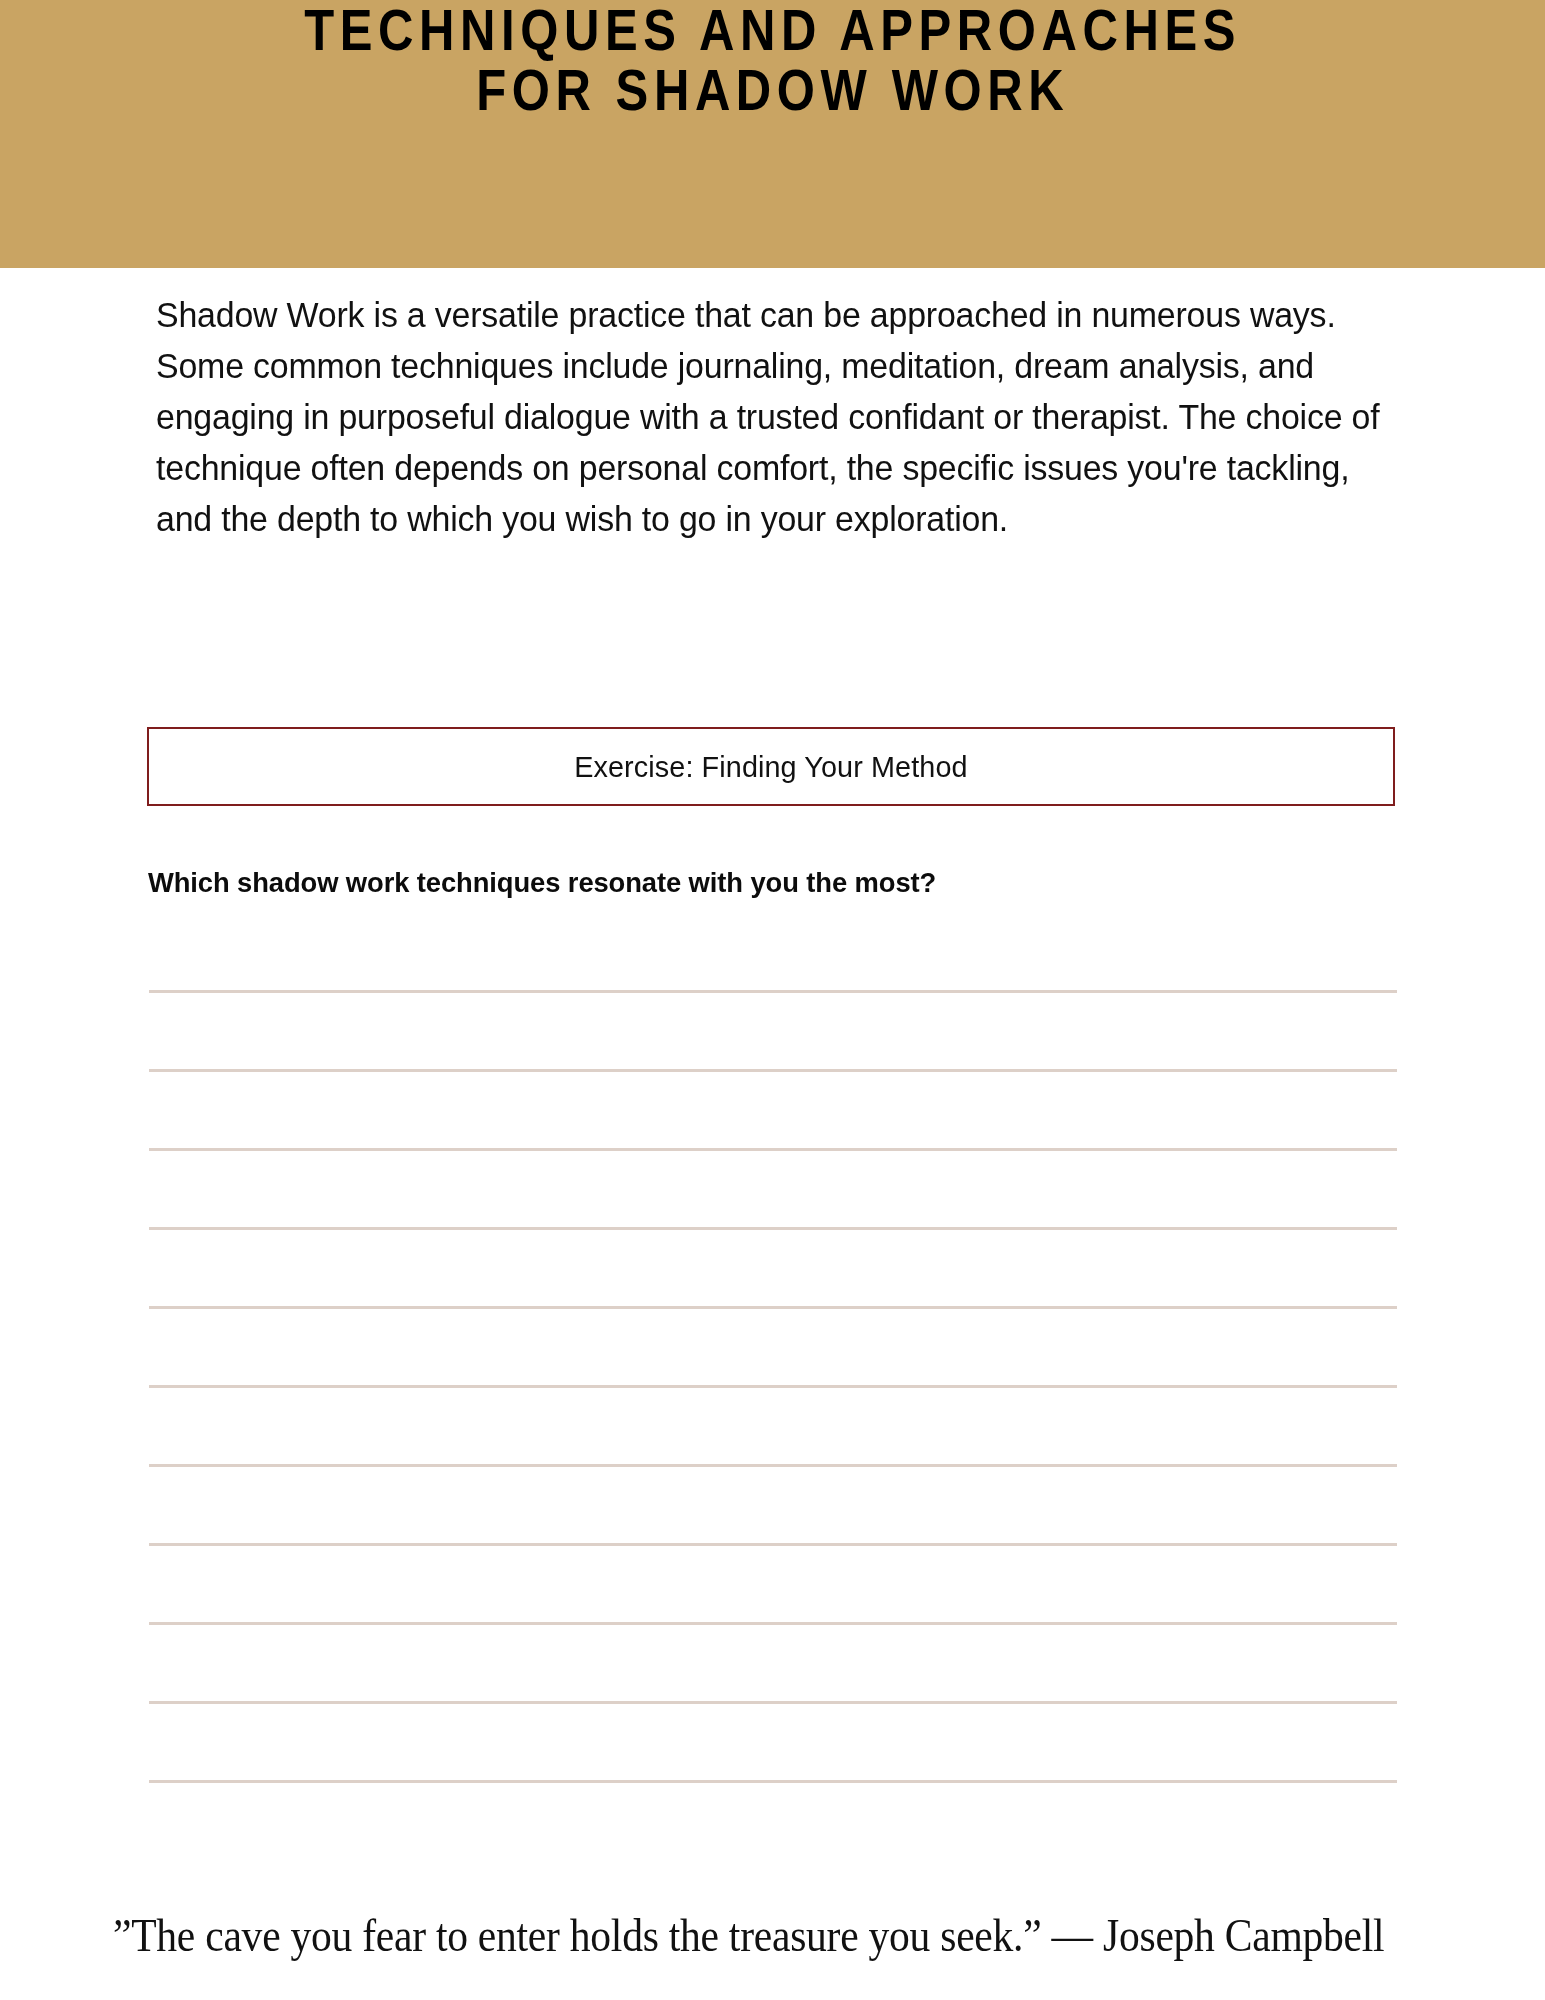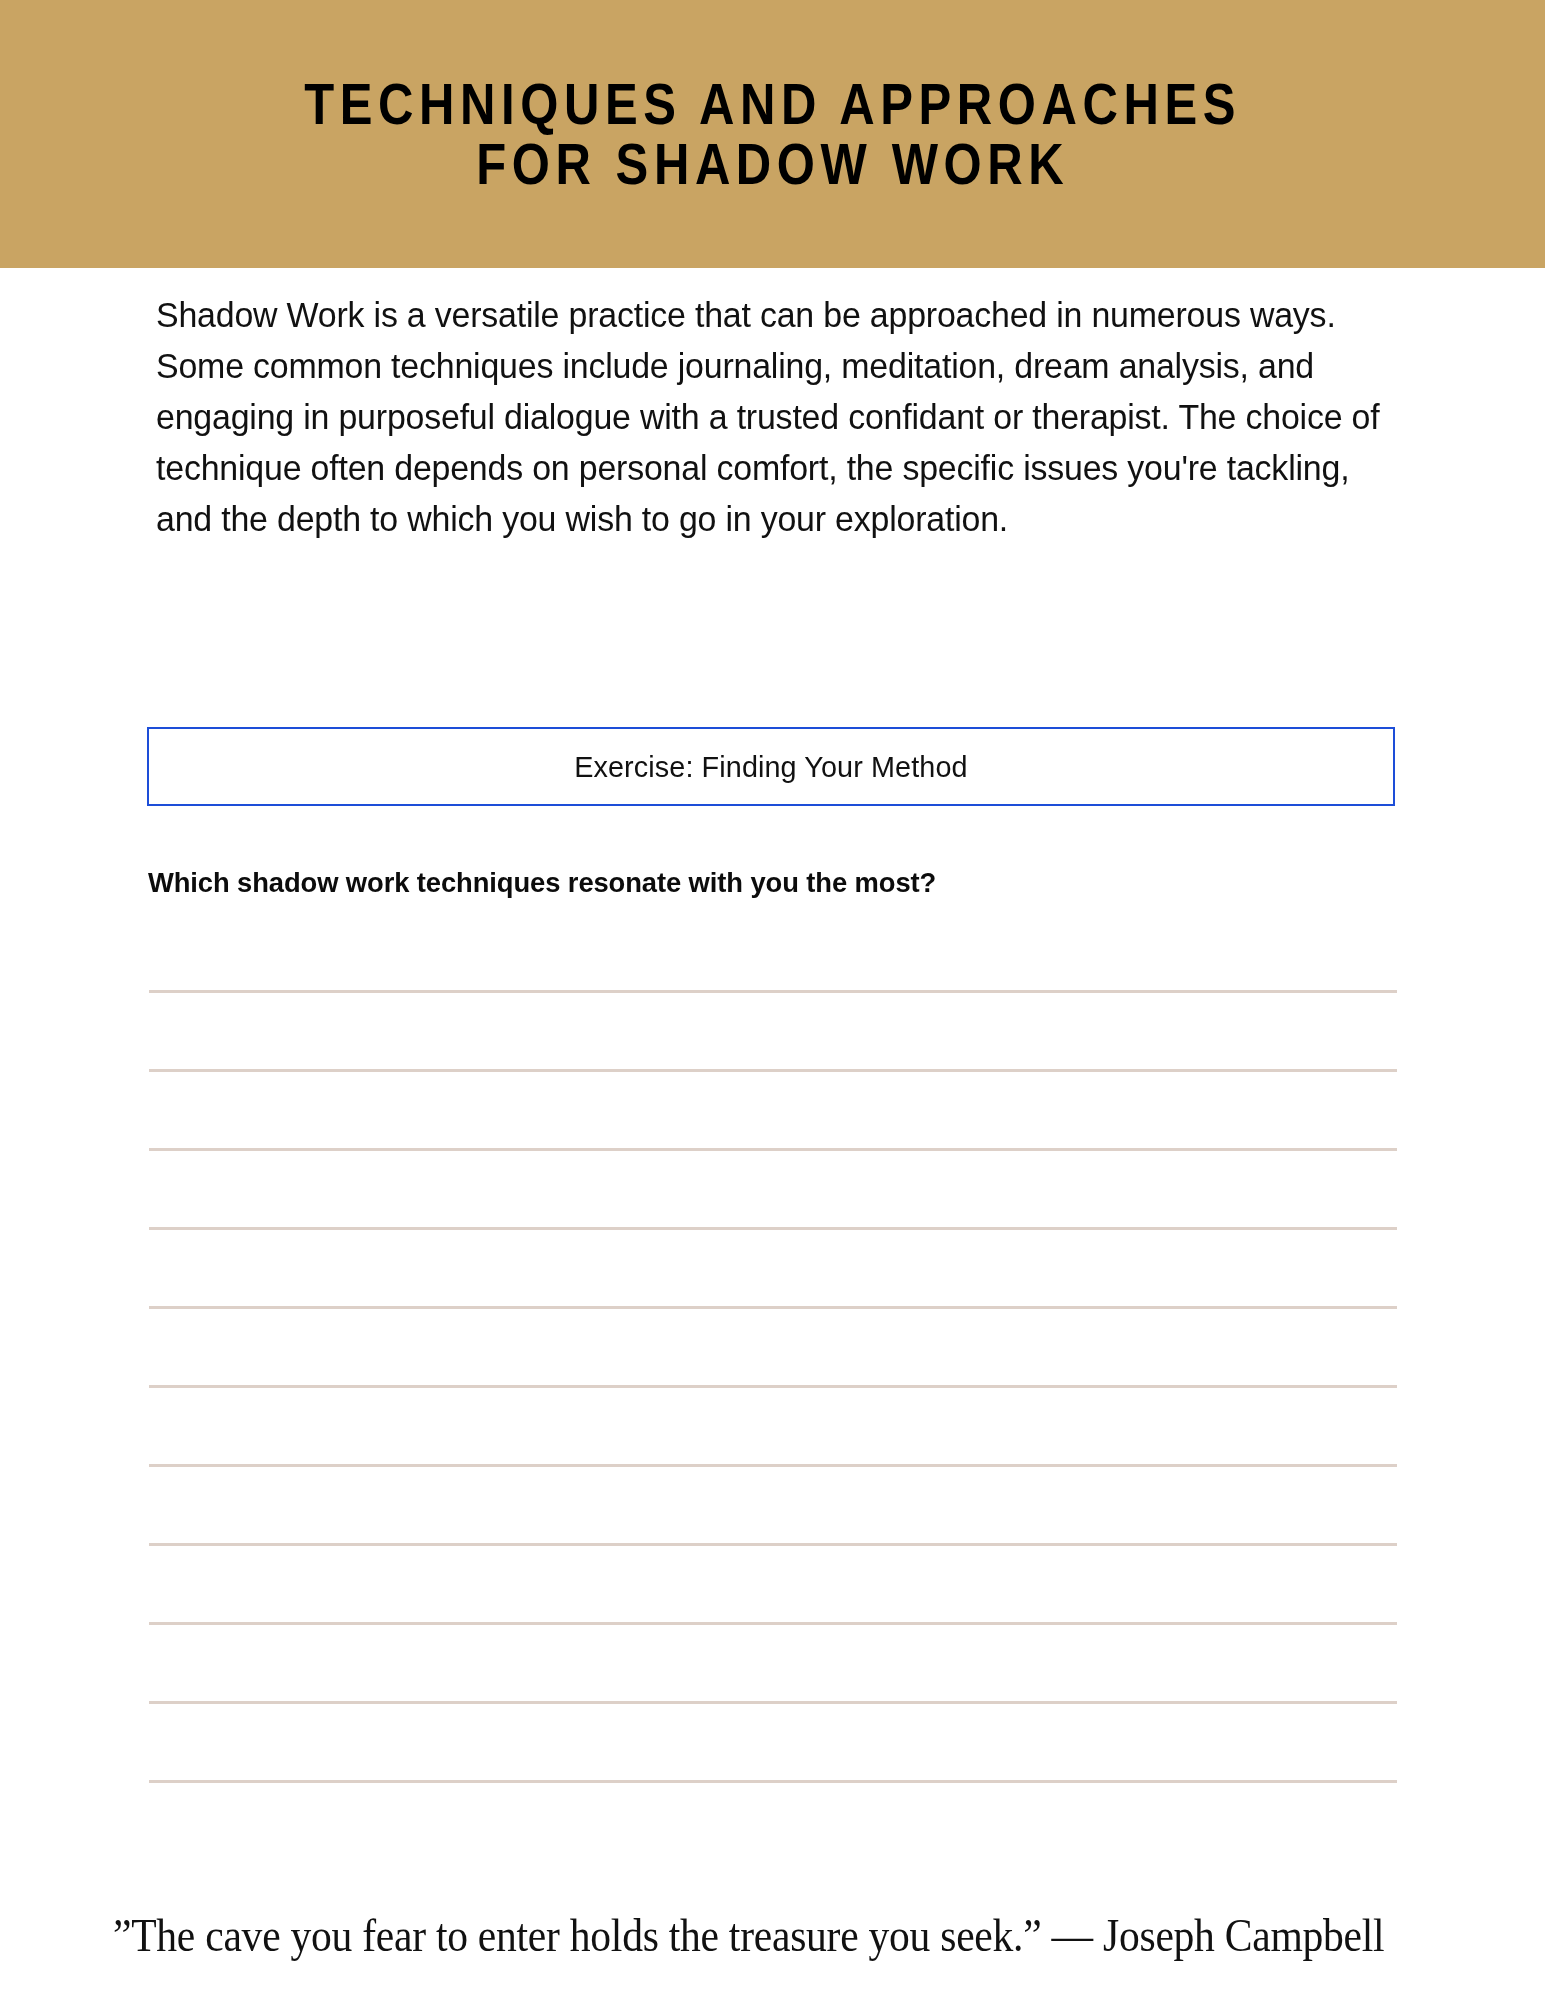--- a/index.html
+++ b/index.html
@@ -18,21 +18,20 @@
 
   
   .header-band {
     position: absolute;
     left: 0;
     top: 0;
     width: 1545px;
     height: 268px;
     background: #C9A463;
     display: flex;
-    align-items: center;
     justify-content: center;
   }
   .page-title {
     margin: 0;
     padding: 0;
     color: #000000;
     font-family: "Liberation Sans", sans-serif;
     font-weight: 700;
     font-size: 57px;
     line-height: 1.06;
@@ -66,21 +65,21 @@
   }
 
   
   .exercise-box {
     position: absolute;
     left: 147px;
     top: 727px;
     width: 1248px;
     height: 79px;
     box-sizing: border-box;
-    border: 2px solid #1d4ed8;
+    border: 2px solid #7f1d1d;
     background: #ffffff;
     display: flex;
     align-items: center;
     justify-content: center;
   }
   .exercise-label {
     color: #111111;
     font-family: "Liberation Sans", sans-serif;
     font-weight: 400;
     font-size: 30px;

